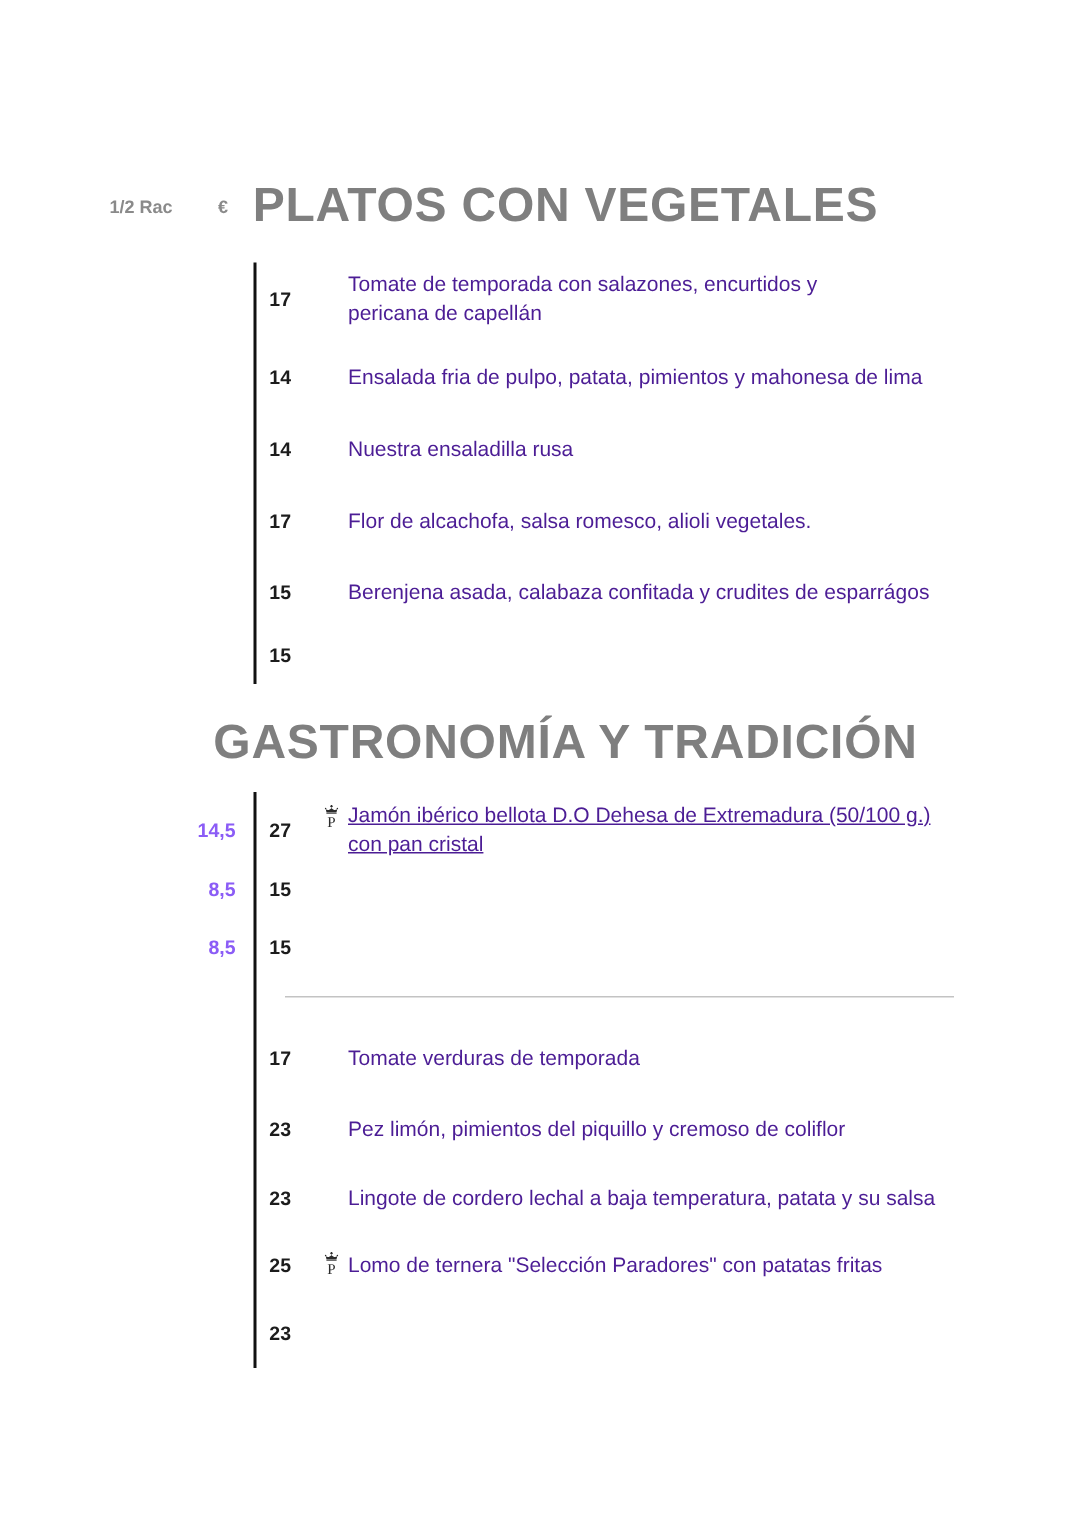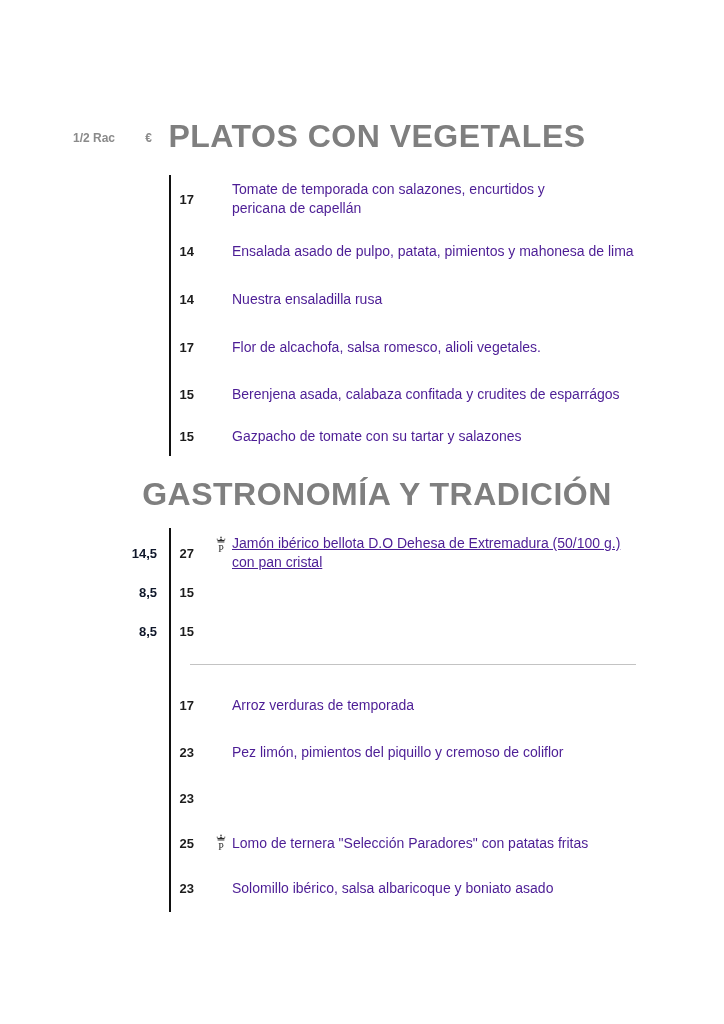--- a/index.html
+++ b/index.html
@@ -32,21 +32,21 @@
   .vrule{position:absolute;left:169px;width:2px;background:#111111;}
   .vrule.s1{top:175px;height:281px;}
   .vrule.s2{top:528px;height:384px;}
   
   .divider{position:absolute;left:190px;top:664px;width:465px;height:1px;background:#c3c3c3;}
   
   .row{
     position:absolute;left:0;right:6px;
     display:flex;align-items:center;padding-left:42px;
   }
-  .col-half{width:115px;text-align:right;font-weight:bold;font-size:13px;color:#0f172a;flex:none;}
+  .col-half{width:115px;text-align:right;font-weight:bold;font-size:13px;color:#8b5cf6;flex:none;}
   .col-euro{width:37px;text-align:right;font-weight:bold;font-size:13px;color:#1c1c1c;flex:none;}
   .icon-slot{width:38px;flex:none;display:flex;justify-content:flex-start;padding-left:22px;box-sizing:border-box;}
   .dish{font-size:14px;line-height:19px;color:#4c1d95;}
   .dish.nowrap{white-space:nowrap;}
   .dish.w1{max-width:332px;}
   .dish.w2{max-width:445px;text-decoration:underline;}
   
   .crown-p{display:inline-flex;flex-direction:column;align-items:center;line-height:1;}
   .crown-p svg{display:block;}
   .cp-letter{font-family:"Liberation Serif",serif;font-size:10px;color:#2b2b2b;margin-top:1px;}
@@ -75,21 +75,21 @@
   <div class="row" style="top:179px;height:40px;">
     <div class="col-half"></div>
     <div class="col-euro">17</div>
     <div class="icon-slot"></div>
     <div class="dish w1">Tomate de temporada con salazones, encurtidos y pericana de capellán</div>
   </div>
   <div class="row" style="top:241px;height:20px;">
     <div class="col-half"></div>
     <div class="col-euro">14</div>
     <div class="icon-slot"></div>
-    <div class="dish nowrap">Ensalada asado de pulpo, patata, pimientos y mahonesa de lima</div>
+    <div class="dish nowrap">Ensalada fria de pulpo, patata, pimientos y mahonesa de lima</div>
   </div>
   <div class="row" style="top:289px;height:20px;">
     <div class="col-half"></div>
     <div class="col-euro">14</div>
     <div class="icon-slot"></div>
     <div class="dish nowrap">Nuestra ensaladilla rusa</div>
   </div>
   <div class="row" style="top:337px;height:20px;">
     <div class="col-half"></div>
     <div class="col-euro">17</div>
@@ -99,21 +99,20 @@
   <div class="row" style="top:384px;height:20px;">
     <div class="col-half"></div>
     <div class="col-euro">15</div>
     <div class="icon-slot"></div>
     <div class="dish nowrap">Berenjena asada, calabaza confitada y crudites de esparrágos</div>
   </div>
   <div class="row" style="top:426px;height:20px;">
     <div class="col-half"></div>
     <div class="col-euro">15</div>
     <div class="icon-slot"></div>
-    <div class="dish nowrap">Gazpacho de tomate con su tartar y salazones</div>
   </div>
 
   <div class="sec-title t2">GASTRONOMÍA Y TRADICIÓN</div>
 
   <div class="vrule s2"></div>
 
   <div class="row" style="top:533px;height:40px;">
     <div class="col-half">14,5</div>
     <div class="col-euro">27</div>
     <div class="icon-slot icon-top">
@@ -152,32 +151,33 @@
         <rect x="3.2" y="10.8" width="13.6" height="1.1"></rect>
       </svg>
     </span>
     <span class="lg-letter">P</span>
   </div>
 
   <div class="row" style="top:695px;height:20px;">
     <div class="col-half"></div>
     <div class="col-euro">17</div>
     <div class="icon-slot"></div>
-    <div class="dish nowrap">Arroz verduras de temporada</div>
+    <div class="dish nowrap">Tomate verduras de temporada</div>
   </div>
   <div class="row" style="top:742px;height:20px;">
     <div class="col-half"></div>
     <div class="col-euro">23</div>
     <div class="icon-slot"></div>
     <div class="dish nowrap">Pez limón, pimientos del piquillo y cremoso de coliflor</div>
   </div>
   <div class="row" style="top:788px;height:20px;">
     <div class="col-half"></div>
     <div class="col-euro">23</div>
     <div class="icon-slot"></div>
+    <div class="dish nowrap">Lingote de cordero lechal a baja temperatura, patata y su salsa</div>
   </div>
   <div class="row" style="top:833px;height:20px;">
     <div class="col-half"></div>
     <div class="col-euro">25</div>
     <div class="icon-slot">
       <span class="crown-p">
         <svg width="10" height="7" viewBox="0 0 20 12" fill="#2b2b2b">
           <path d="M9.2 0.2 h1.6 v1.1 h1.1 v1.4 h-1.1 v1.1 h-1.6 V2.7 H8.1 V1.3 h1.1 z"></path>
           <path d="M2.2 5.6 C4.5 7.8 7 7.6 10 4.4 c3 3.2 5.5 3.4 7.8 1.2 L16.6 10.2 H3.4 Z"></path>
           <circle cx="2.2" cy="5" r="1"></circle>
@@ -186,16 +186,15 @@
         </svg>
         <span class="cp-letter">P</span>
       </span>
     </div>
     <div class="dish nowrap">Lomo de ternera "Selección Paradores" con patatas fritas</div>
   </div>
   <div class="row" style="top:878px;height:20px;">
     <div class="col-half"></div>
     <div class="col-euro">23</div>
     <div class="icon-slot"></div>
-    <div class="dish nowrap">Solomillo ibérico, salsa albaricoque y boniato asado</div>
   </div>
 
 </div>
 
 </body></html>

